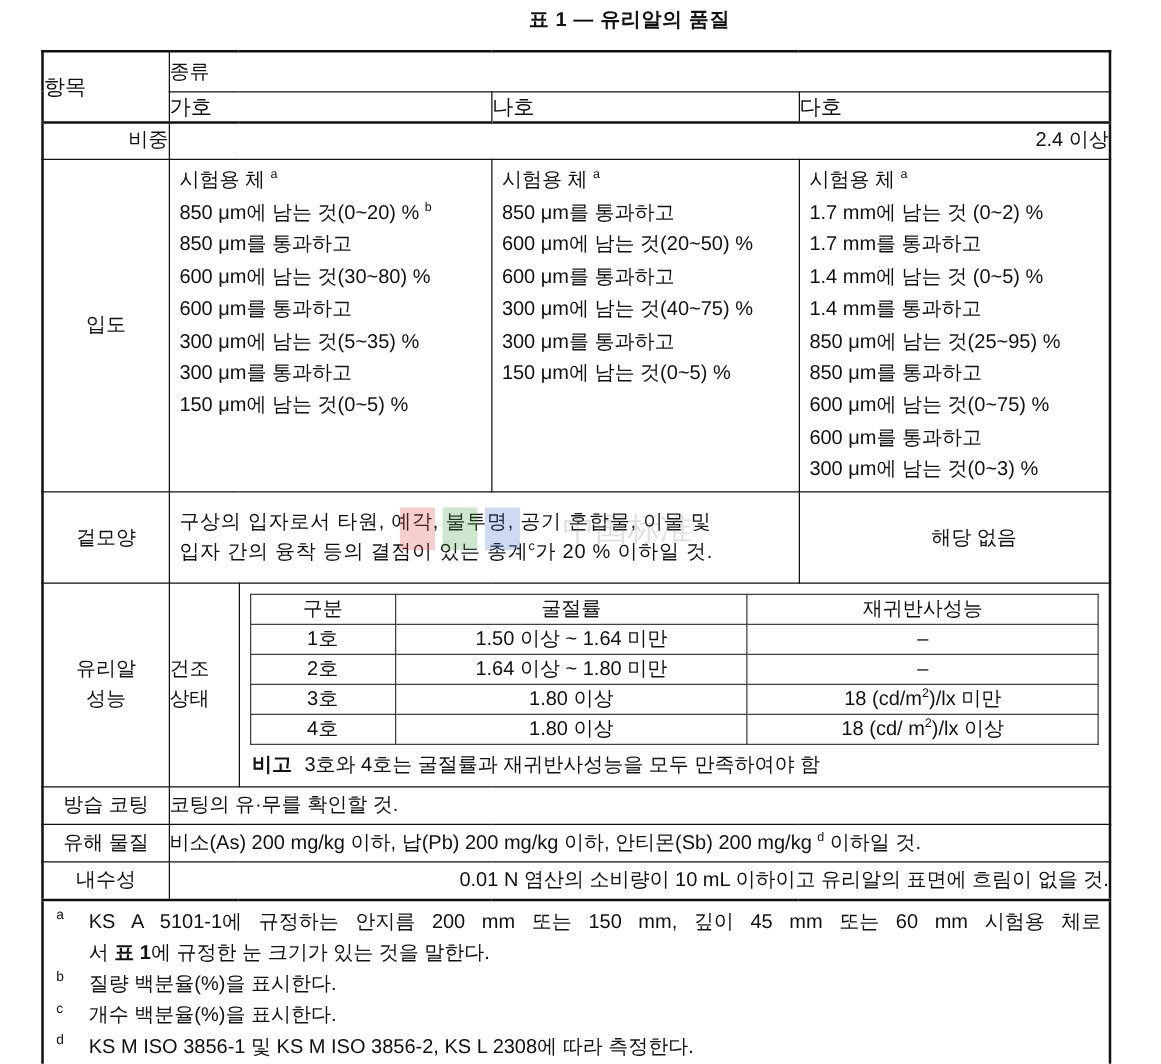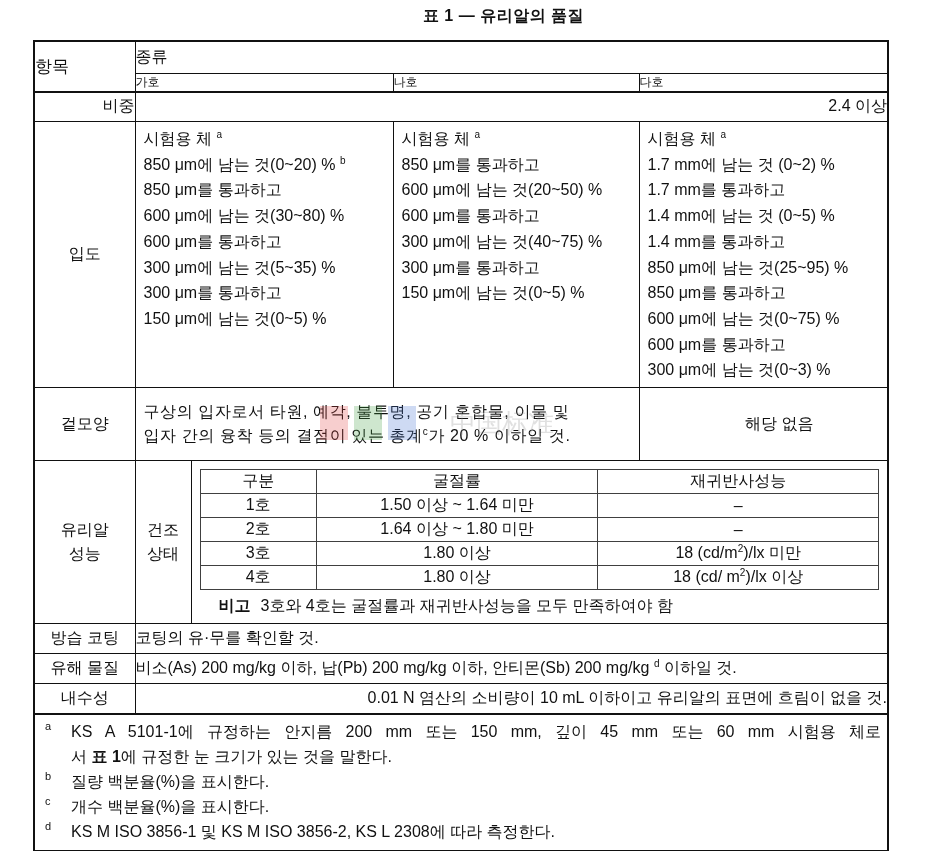--- a/index.html
+++ b/index.html
@@ -17,38 +17,38 @@
   .tbl {
     position: absolute; left: 33px; top: 40px; width: 854px;
     border-collapse: collapse; table-layout: fixed;
     border: 2px solid #111;
     font-size: 16px;
   }
   .tbl td, .tbl th { border: 1px solid #111; vertical-align: middle; }
   .tbl th { font-weight: normal; text-align: left; }
   .hdr-item { font-weight: bold; font-size: 17px; }
   .hdr-kinds { height: 32px; font-weight: bold; }
-  .hdr-sub { height: 15px; font-weight: bold; font-size: 12px; }
+  .hdr-sub { height: 15px; font-weight: bold; font-size: 17px; }
   .thick-bottom { border-bottom: 2px solid #111 !important; text-align: right; }
   .label { text-align: center; font-weight: normal; }
   .center { text-align: center; padding-left: 32px; }
   .row-sg td { height: 30px; text-align: right; }
   .lines { padding: 4px 8px; line-height: 25.7px; vertical-align: top !important; margin-top: 20px; }
   .lines div { white-space: nowrap; }
   sup { font-size: 10px; vertical-align: super; line-height: 0; }
   .appear-text { padding: 12px 8px; line-height: 24px; letter-spacing: 0.6px; }
   .glass-outer { padding: 0; }
-  .glass-dry { text-align: center; width: 56px; line-height: 24px; }
+  .glass-dry { text-align: left; width: 56px; line-height: 24px; }
   .inner-wrap { padding: 8px 8px 6px 8px; }
   .inner {
     width: 100%; border-collapse: collapse; table-layout: fixed;
     border: 1px solid #111; font-size: 16px;
   }
   .inner td { border: 1px solid #404040; text-align: center; height: 24px; }
-  .note-line { padding-top: 6px; padding-left: 2px; font-size: 16px; margin-left: 17px; }
+  .note-line { padding-top: 6px; padding-left: 2px; font-size: 16px; }
   .note-line b { margin-right: 10px; }
   .simple td.val { padding: 0 0; height: 30px; }
   .fn-cell { padding: 4px 6px 6px 10px; line-height: 25px; }
   .fn { display: flex; }
   .fn .mark { width: 26px; flex: none; font-size: 11px; line-height: 14px; }
   .fn .txt { flex: 1; }
   .fn .txt.just { text-align: justify; text-align-last: justify; }
   .watermark {
     position: absolute; left: 300px; top: 398px; width: 320px; height: 46px;
     pointer-events: none; opacity: 0.25;

